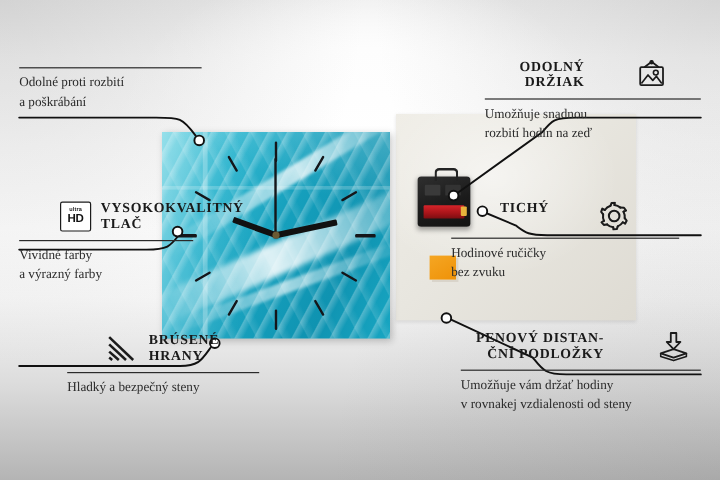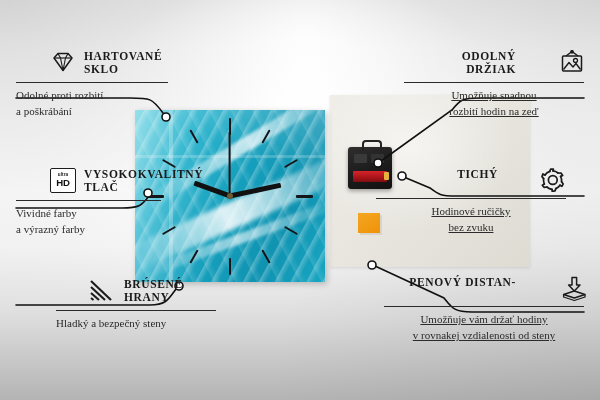--- a/index.html
+++ b/index.html
@@ -126,35 +126,35 @@
   #hand-hour{left:50%;top:50%;width:38px;height:5px;transform:translateY(-50%) rotate(200deg);}
   #hand-min{left:50%;top:50%;width:52px;height:5px;transform:translateY(-50%) rotate(-12deg);}
   #hand-sec{left:50%;top:50%;width:1.6px;height:64px;background:#15161a;transform-origin:50% 0%;
             margin-left:-.8px;transform:rotate(180deg);border-radius:0;}
   #hand-pin{position:absolute;left:50%;top:50%;width:6px;height:6px;margin-left:-3px;margin-top:-3px;
             border-radius:50%;background:#6b5a33;box-shadow:0 0 1px rgba(0,0,0,.6);}
 
   
   .feat{position:absolute;}
   .feat .head{display:flex;align-items:flex-start;gap:8px;}
-  .feat.right .head{justify-content:flex-end;}
+  .feat.right .head{justify-content:center;}
   .titles{line-height:1.12;}
   .titles .t{
     font-family:"Liberation Serif", serif;
     font-weight:700;letter-spacing:.055em;
     font-size:11.5px;color:#1a1a1a;text-transform:uppercase;
     white-space:nowrap;
   }
   .feat.right .titles{text-align:right;}
   .rule{height:1px;background:#2a2a2a;margin-top:6px;}
   .desc{
     font-family:"Liberation Serif", serif;
     font-size:11px;color:#2b2b2b;line-height:1.45;margin-top:5px;white-space:nowrap;
   }
-  .feat.right .desc{text-align:center;text-decoration:underline;}
+  .feat.right .desc{text-align:left;}
   .icon{flex:0 0 auto;width:26px;height:24px;display:block;padding-left:34px;}
 
   
   .hd{
     width:24px;height:23px;border:1.6px solid #1b1b1b;border-radius:2px;
     display:flex;flex-direction:column;align-items:center;justify-content:center;line-height:1;
     font-family:"Liberation Sans", sans-serif;background:#fff;
   }
   .hd .u{font-size:4.6px;letter-spacing:.02em;color:#1b1b1b;font-weight:700;}
   .hd .d{font-size:9.6px;font-weight:700;color:#111;letter-spacing:-.02em;margin-top:.5px;}
@@ -228,34 +228,20 @@
       <circle cx="166" cy="117" r="4"></circle>
       <circle cx="148" cy="193" r="4"></circle>
       <circle cx="179" cy="286" r="4"></circle>
       <circle cx="378" cy="163" r="4"></circle>
       <circle cx="402" cy="176" r="4"></circle>
       <circle cx="372" cy="265" r="4"></circle>
     </g>
   </svg>
 
   <div class="feat left" id="feat-l0" style="left:16px;top:50px;width:180px;">
-    <div class="head">
-      <span class="icon">
-        <svg viewBox="0 0 26 24" width="26" height="24" fill="none" stroke="#1b1b1b" stroke-width="1.5" stroke-linejoin="round">
-          <path d="M4,8 L8,3.5 L18,3.5 L22,8 L13,20.5 Z"></path>
-          <path d="M4,8 L22,8" stroke-width="1.2"></path>
-          <path d="M8,3.5 L10.5,8 L13,20.5" stroke-width="1.1"></path>
-          <path d="M18,3.5 L15.5,8 L13,20.5" stroke-width="1.1"></path>
-        </svg>
-      </span>
-      <span class="titles">
-        <div class="t">HARTOVANÉ</div>
-        <div class="t">SKLO</div>
-      </span>
-    </div>
     <div class="rule" style="width:152px;"></div>
     <div class="desc">
       <div>Odolné proti rozbití</div>
       <div>a poškrábání</div>
     </div>
   </div>
 
   <div class="feat left" id="feat-l1" style="left:16px;top:168px;width:190px;">
     <div class="head">
       <span class="icon">
@@ -346,20 +332,21 @@
     <div class="desc">
       <div>Hodinové ručičky</div>
       <div>bez zvuku</div>
     </div>
   </div>
 
   <div class="feat right" id="feat-r2" style="left:384px;top:276px;width:200px;">
     <div class="head">
       <span class="titles">
         <div class="t">PENOVÝ DISTAN-</div>
+        <div class="t">ČNÍ PODLOŽKY</div>
       </span>
       <span class="icon">
         <svg viewBox="0 0 30 26" width="30" height="26" fill="none" stroke="#1b1b1b" stroke-width="1.5" stroke-linejoin="round">
           <path d="M14,1.5 L18.6,1.5 L18.6,9 L22,9 L16.3,15 L10.6,9 L14,9 Z"></path>
           <path d="M16.3,15 L27,18.5 L16.3,22 L5.6,18.5 Z"></path>
           <path d="M5.6,18.5 L5.6,21 L16.3,24.5 L27,21 L27,18.5" stroke-width="1.3"></path>
         </svg>
       </span>
     </div>
     <div class="rule" style="width:200px;"></div>

